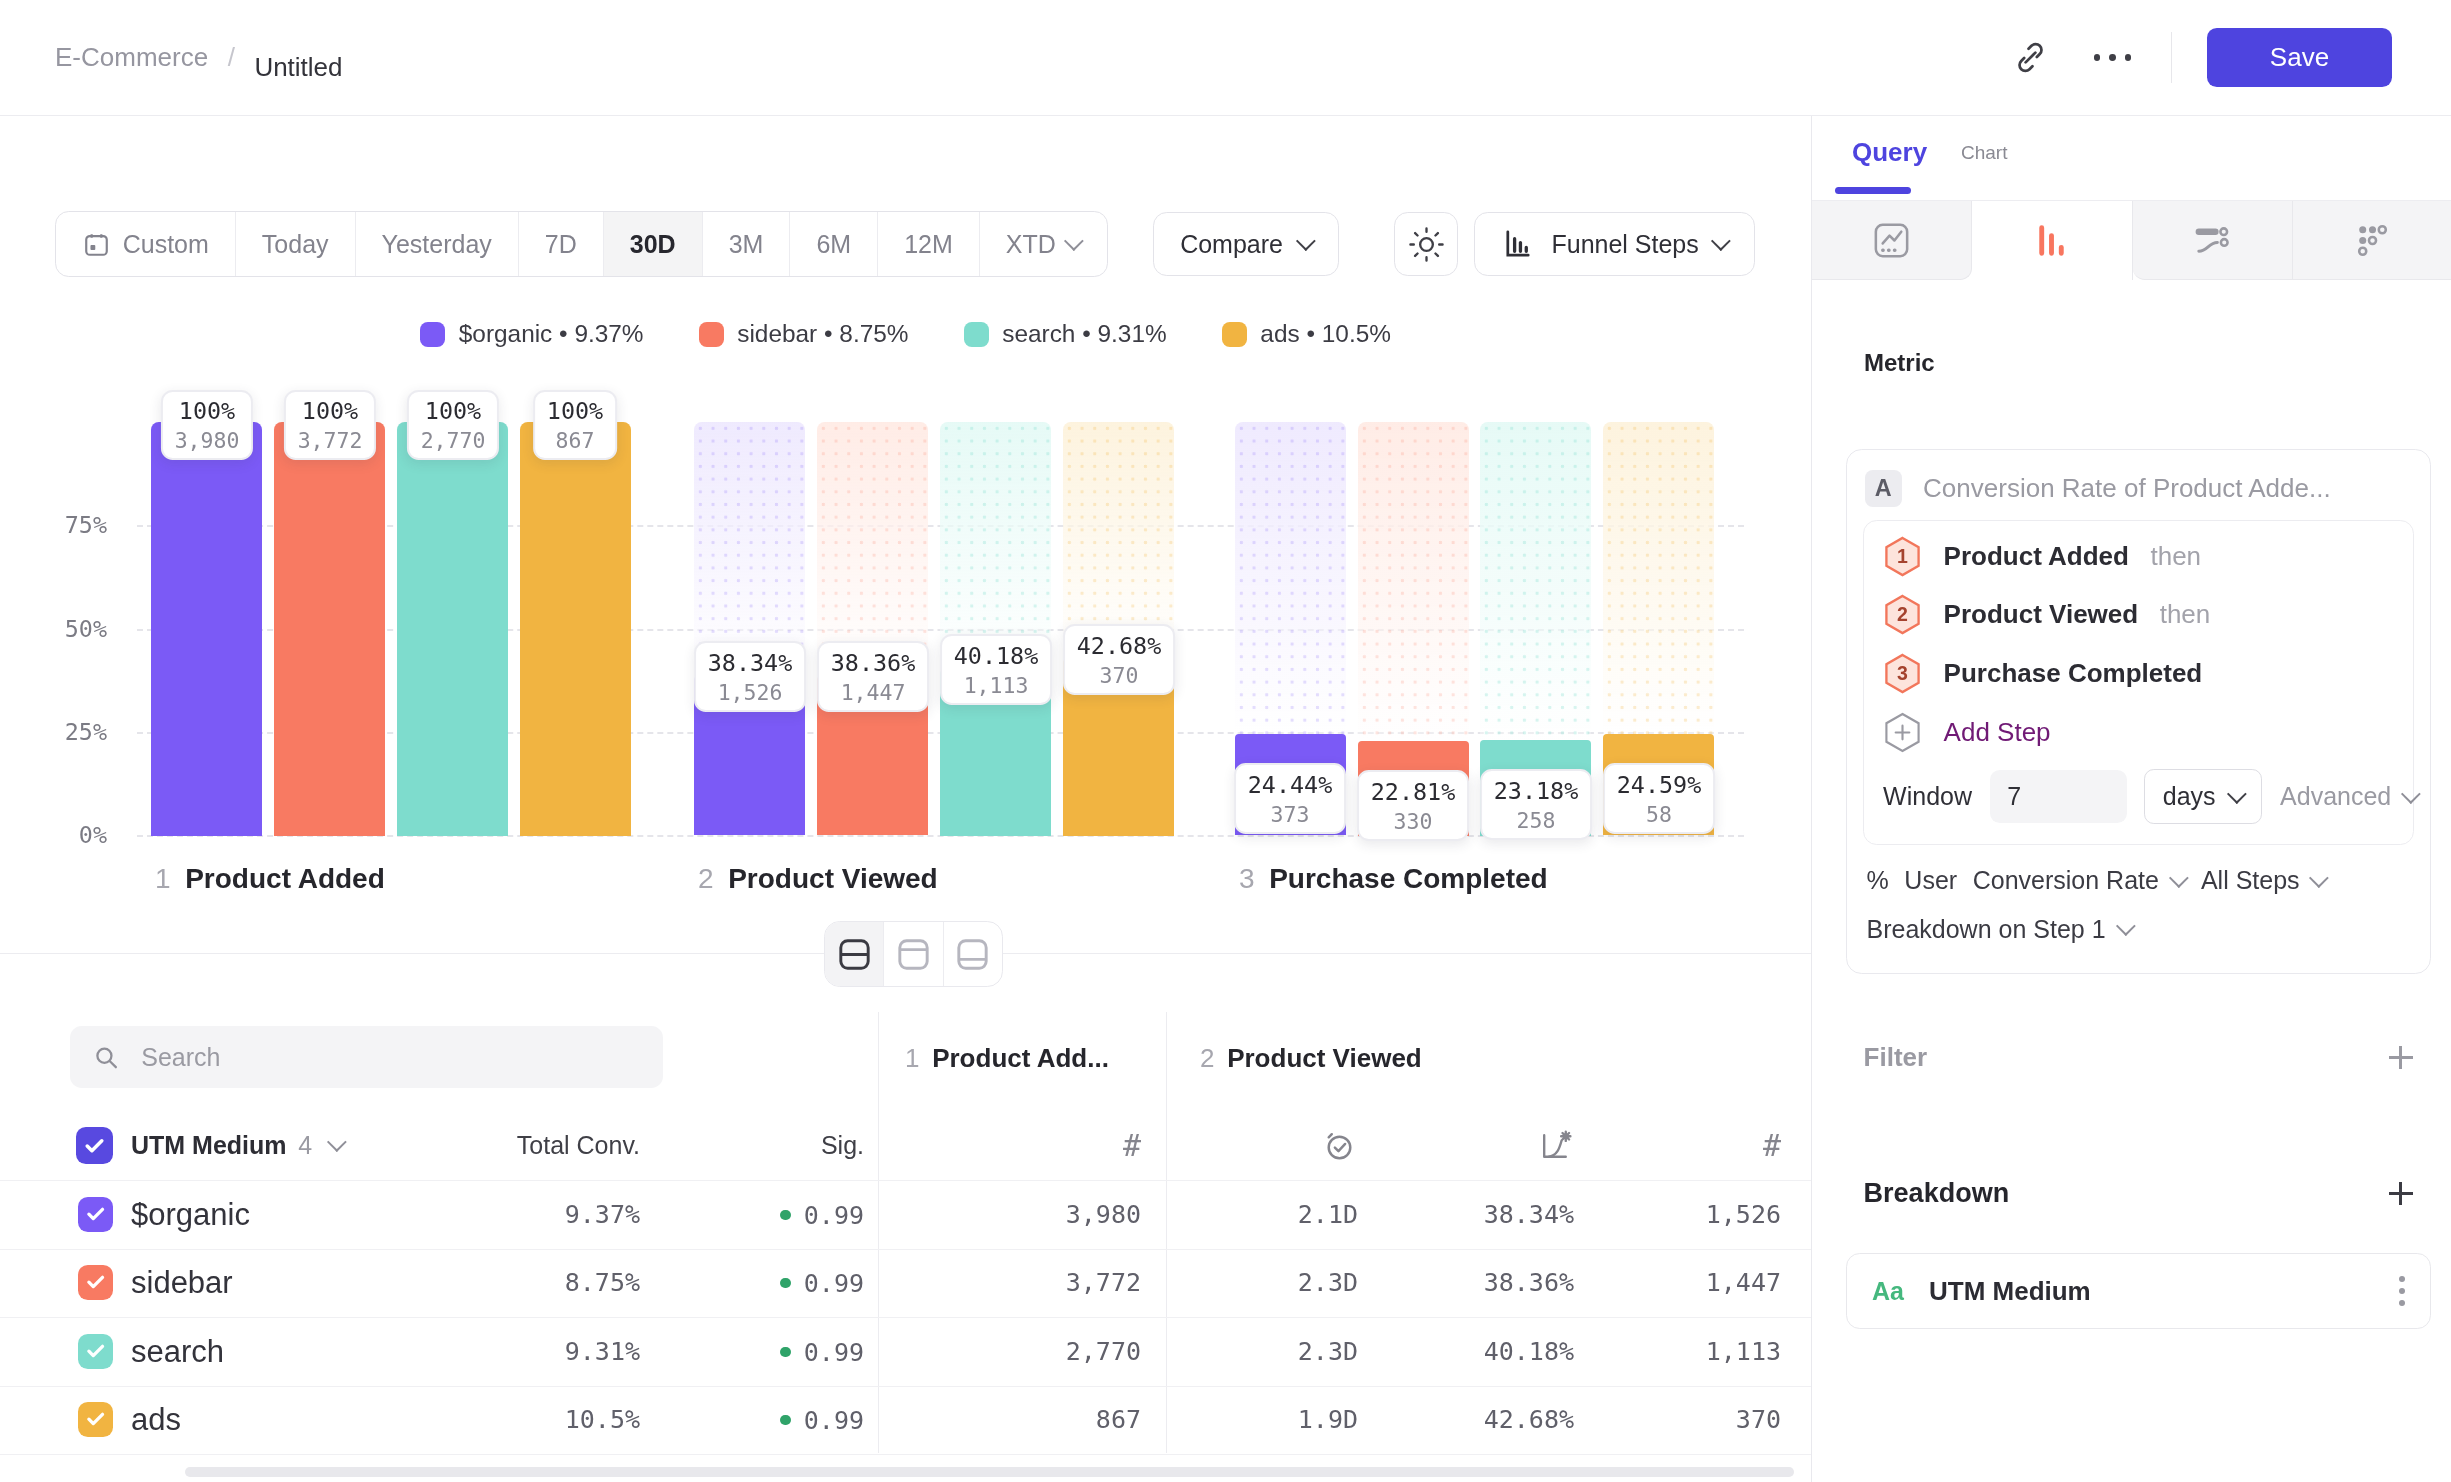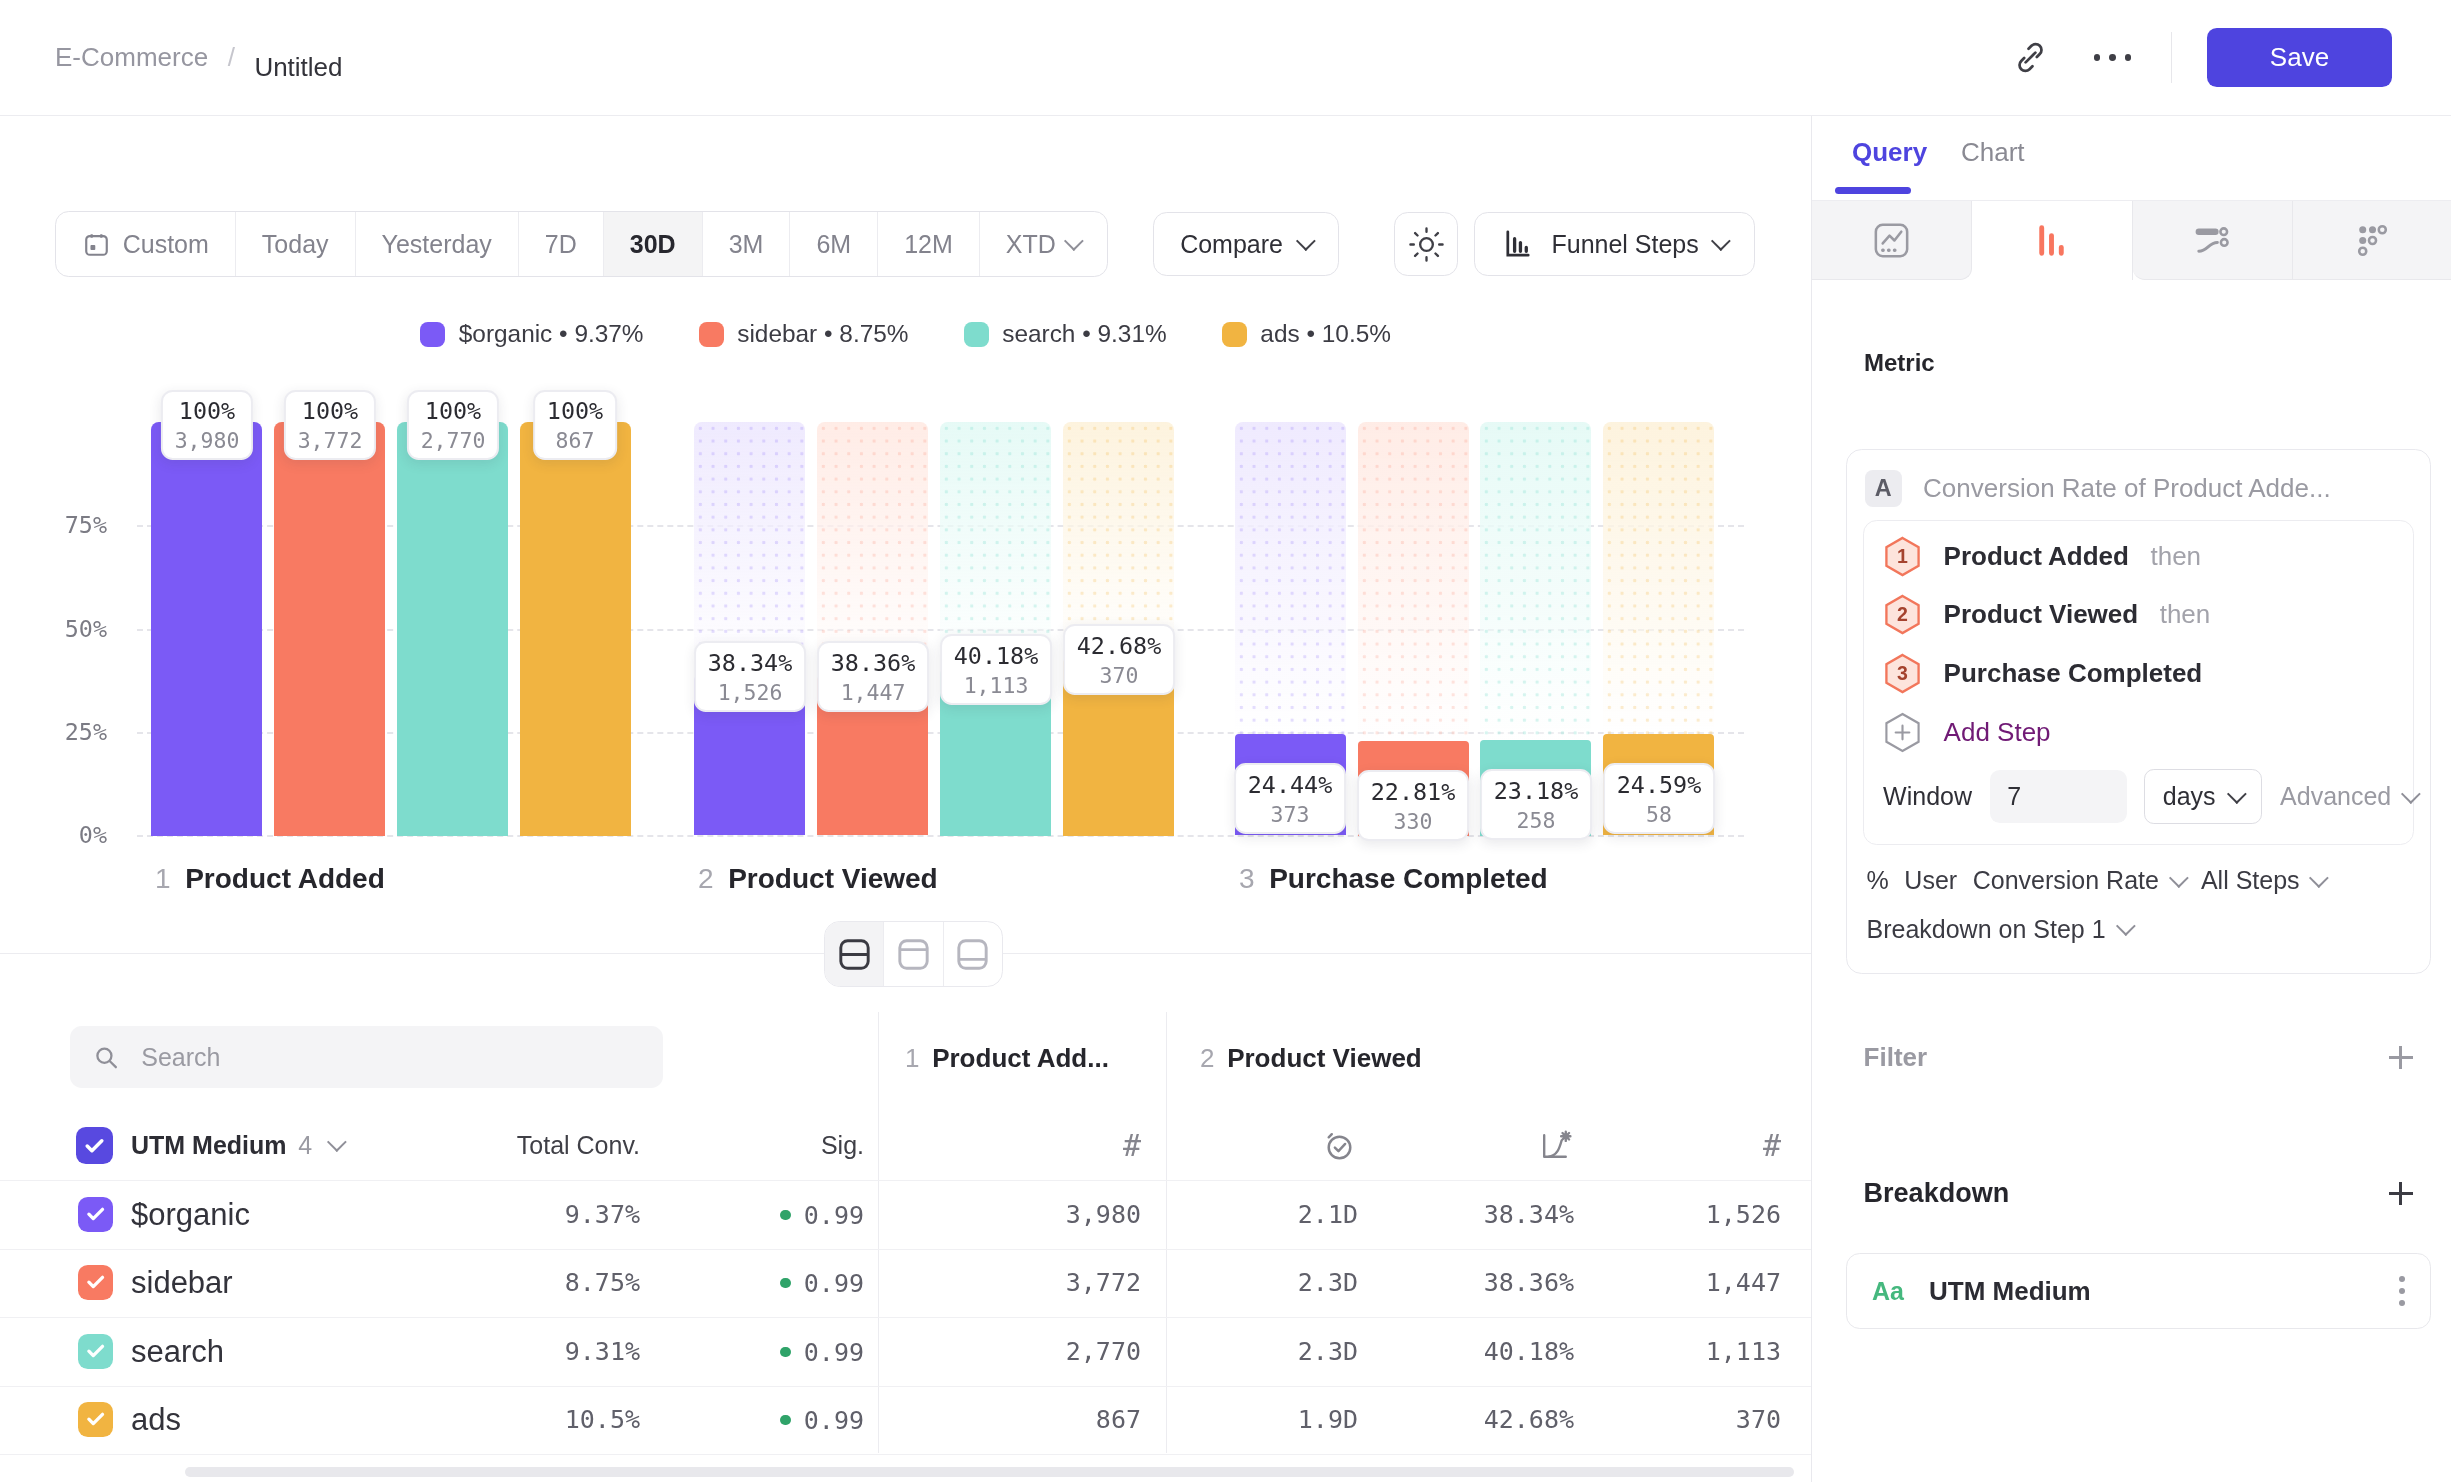--- a/index.html
+++ b/index.html
@@ -85,21 +85,21 @@
   .rname{position:absolute;left:131px;top:0;line-height:68px;font-size:31px;color:#33333b;}
   .num{position:absolute;top:0;line-height:68px;font-family:"DejaVu Sans Mono","Liberation Mono",monospace;font-size:25px;color:#60606a;}
   .sigcell{position:absolute;top:0;height:68px;display:flex;align-items:center;gap:12.7px;}
   .sigdot{width:10.7px;height:10.7px;border-radius:50%;}
   .num2{font-family:"DejaVu Sans Mono","Liberation Mono",monospace;font-size:25px;color:#60606a;}
   .hscroll{position:absolute;left:185px;top:1352px;width:1609px;height:9.8px;border-radius:4.9px;background:#e8e8ec;}
 
   
   .right{position:absolute;left:1811px;top:115px;width:640px;height:1367px;border-left:1px solid #e9e9ee;background:#fff;box-sizing:border-box;}
   .ptab-query{position:absolute;left:40px;top:17.6px;font-size:26px;font-weight:600;line-height:39px;}
-  .ptab-chart{position:absolute;left:149px;top:17.6px;font-size:26px;font-weight:500;color:#8a8a93;line-height:39px;}
+  .ptab-chart{position:absolute;left:149px;top:17.6px;font-size:19px;font-weight:500;color:#8a8a93;line-height:39px;}
   .ptab-underline{position:absolute;left:23.4px;top:72px;width:76px;height:6.8px;border-radius:3.9px;}
   .cstrip{position:absolute;left:0;top:85px;width:640px;height:80px;display:flex;border-top:1px solid #ededf1;box-sizing:border-box;}
   .cs-cell{flex:1;display:flex;align-items:center;justify-content:center;background:#f4f4f6;
            border-right:1px solid #e8e8ec;border-bottom:1px solid #e8e8ec;box-sizing:border-box;}
   .cs-cell:last-child{border-right:none;}
   .cs-cell.active{background:#fff;border-bottom:none;}
   .cs-cell.rbr{border-bottom-right-radius:11.7px;}
   .cs-cell.rbl{border-bottom-left-radius:11.7px;}
   .metric-h{position:absolute;left:52px;top:234px;font-size:24px;font-weight:700;color:#26262c;}
   .mcard{position:absolute;left:34px;top:334px;width:585px;height:525px;border:1px solid #e9e9ee;border-radius:15.6px;

